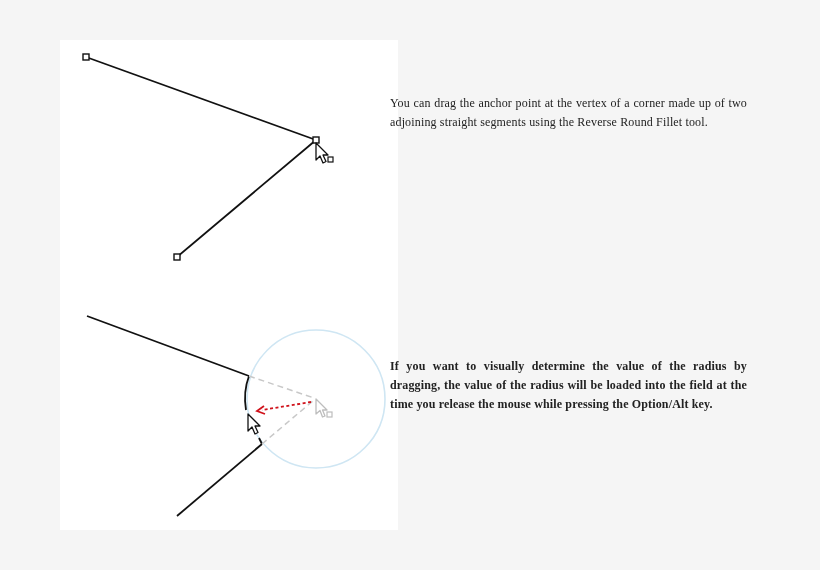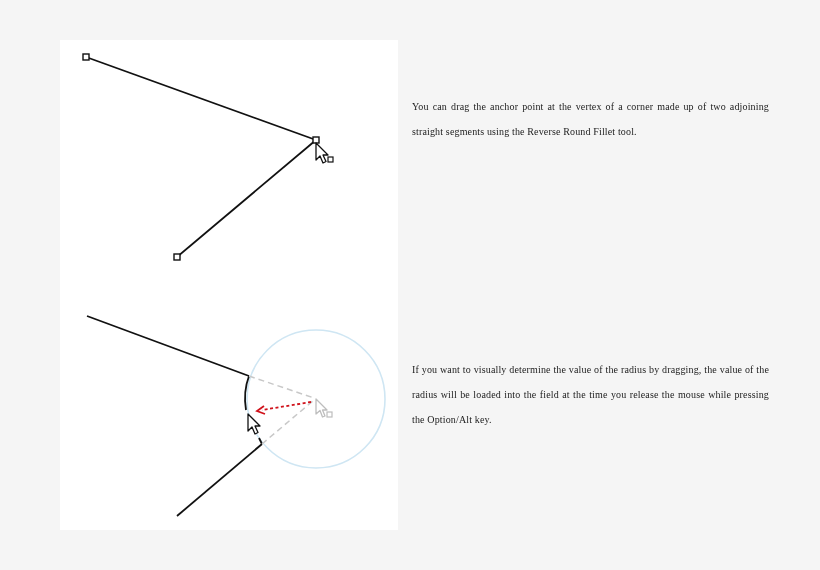--- a/index.html
+++ b/index.html
@@ -12,32 +12,32 @@
     }
     .panel {
       position: absolute;
       left: 60px; top: 40px;
       width: 338px; height: 490px;
       background: #ffffff;
     }
     .panel svg { position: absolute; left: 0; top: 0; }
     .caption {
       position: absolute;
-      left: 412px;
+      left: 390px;
       width: 357px;
       font-family: "Liberation Serif", "DejaVu Serif", serif;
-      font-size: 10px;
-      line-height: 25px;
+      font-size: 12px;
+      line-height: 19px;
       color: #222222;
       text-align: justify;
       letter-spacing: 0.15px;
       margin: 0;
     }
     .caption.c1 { top: 94px; }
-    .caption.c2 { top: 357px; }
+    .caption.c2 { top: 357px; font-weight: bold; }
   </style>
 </head>
 <body>
 
 <div class="panel">
   <svg width="338" height="490" viewBox="60 40 338 490">
 
     <g>
       <line x1="86" y1="57" x2="316" y2="140" stroke="#111" stroke-width="1.8"></line>
       <line x1="316" y1="140" x2="177" y2="257" stroke="#111" stroke-width="1.8"></line>

